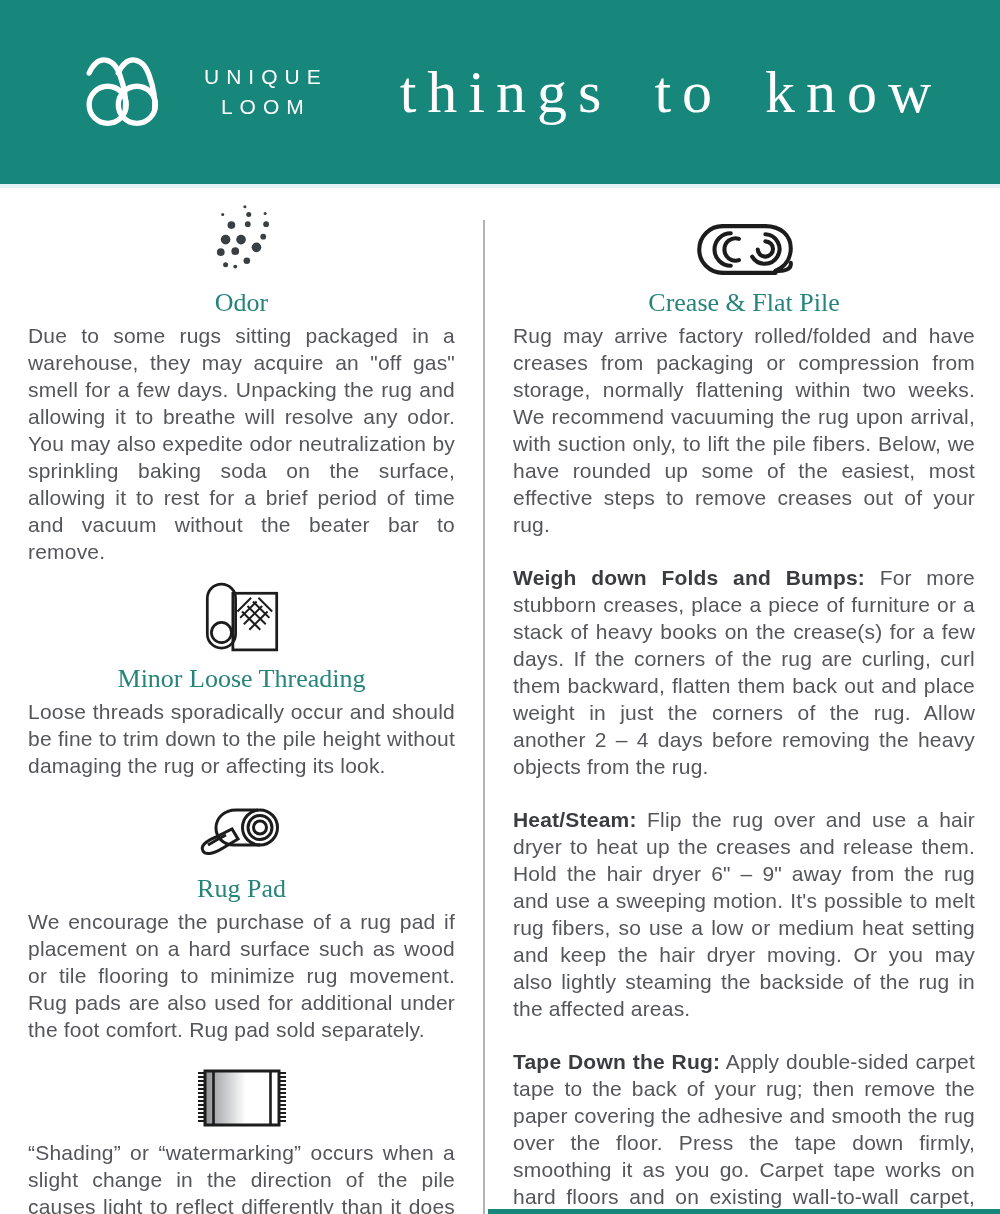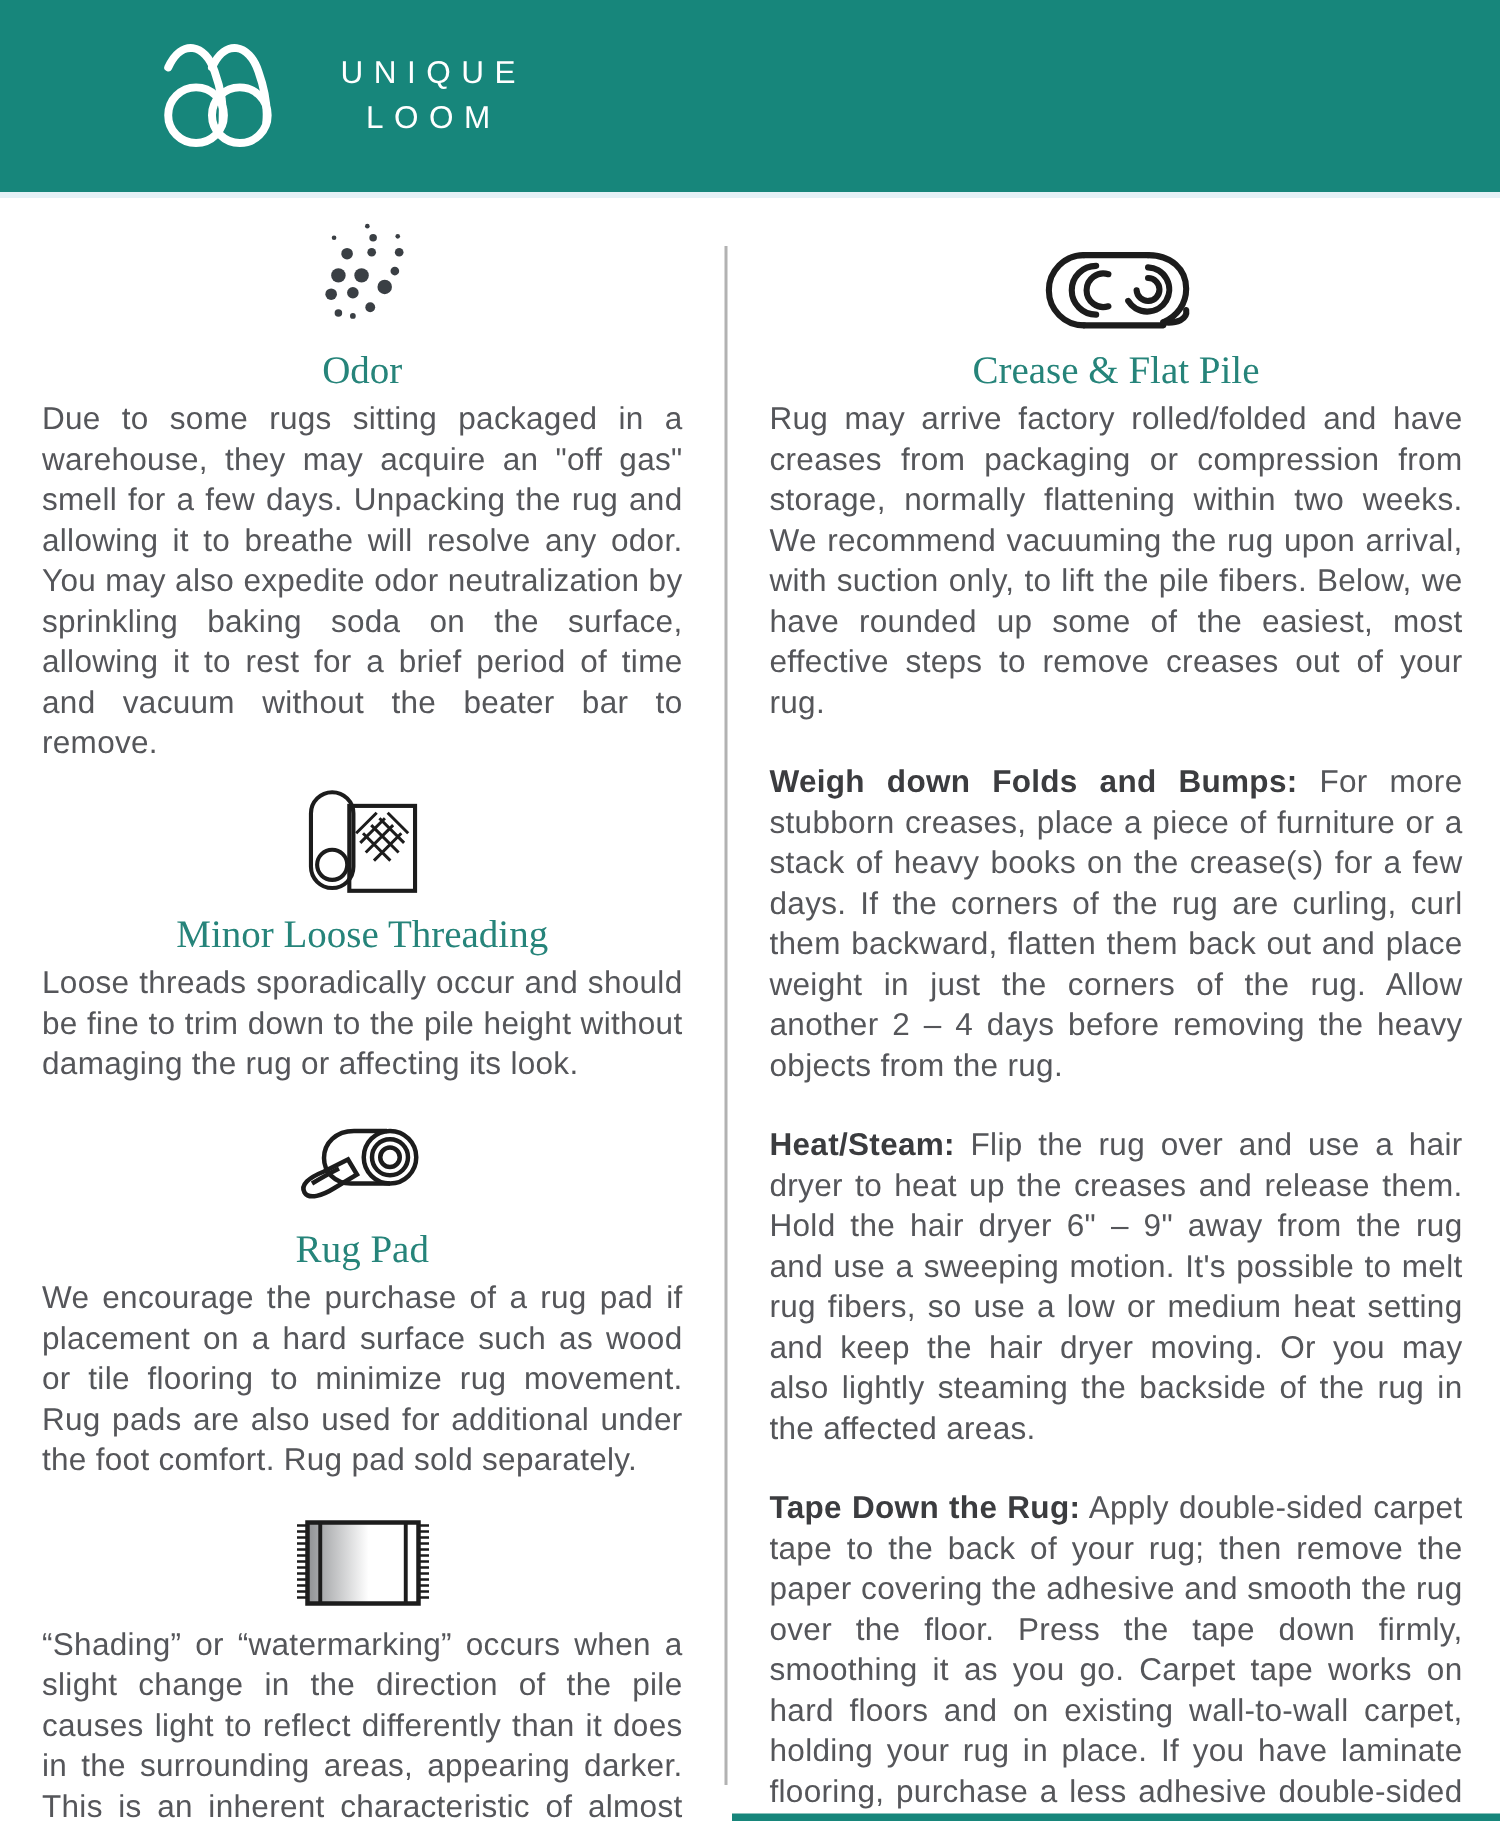--- a/index.html
+++ b/index.html
@@ -8,25 +8,24 @@
     position: relative;
     width: 1000px;
     height: 1214px;
     background: #ffffff;
     overflow: hidden;
     font-family: "Liberation Sans", sans-serif;
   }
 
   
   .header {
-    height: 128px;
+    height: 184px;
     background: #17867b;
     display: flex;
     align-items: center;
-    padding-left: 23px;
   }
   .brand { display: flex; align-items: center; margin-left: 82px; }
   .brand svg { width: 108px; height: 84px; }
   .brand-text {
     margin-left: 14px;
     color: #ffffff;
     text-align: center;
     font-size: 21px;
     letter-spacing: 7px;
     line-height: 1.45;
@@ -116,20 +115,21 @@
           <path d="M 7 26 C 17 4 35 8 42 29 C 47 43 49 56 48 67"></path>
           <circle cx="61" cy="62" r="21"></circle>
           <path d="M 40 26 C 50 4 68 8 75 29 C 80 43 82 56 81 67"></path>
         </g>
       </svg>
       <div class="brand-text">
         <div>UNIQUE</div>
         <div>LOOM</div>
       </div>
     </div>
+    <div class="page-title">things to know</div>
   </div>
   <div class="header-accent"></div>
 
   <div class="main">
     <div class="col-divider"></div>
 
     <div class="col-left">
 
       <section class="section s-odor">
         <div class="icon-wrap">

